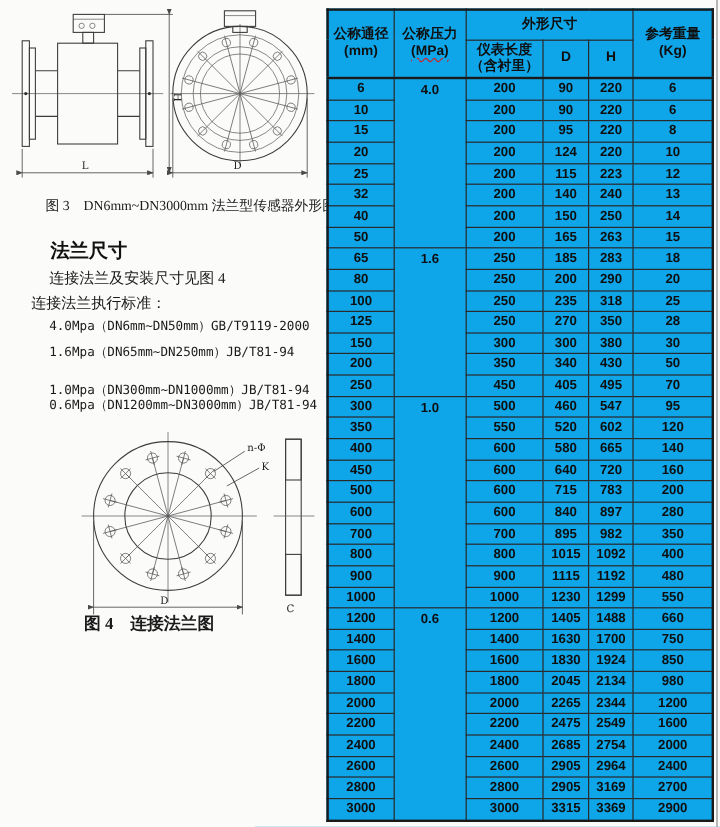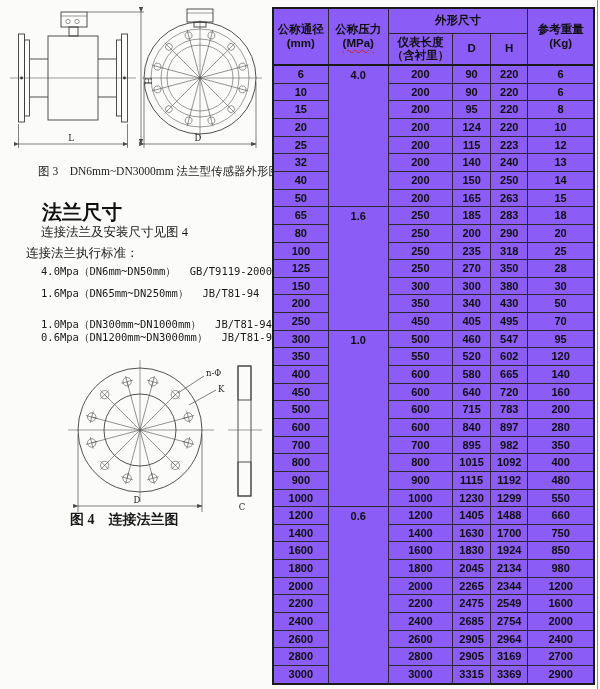--- a/index.html
+++ b/index.html
@@ -1,33 +1,33 @@
 <!DOCTYPE html>
 <html><head>
 <meta charset="utf-8">
 <style>
   html,body{margin:0;padding:0;}
   body{width:600px;height:689px;position:relative;background:#fbfbfa;overflow:hidden;
        font-family:"Liberation Sans",sans-serif;color:#141414;}
   .abs{position:absolute;}
   
   .fig-caption{font-family:"Liberation Serif",serif;font-size:11.5px;color:#1a1a1a;white-space:nowrap;}
-  .section-heading{font-family:"Liberation Sans",sans-serif;font-size:20px;font-weight:bold;color:#111;}
+  .section-heading{font-family:"Liberation Sans",sans-serif;font-size:16px;font-weight:bold;color:#111;}
   .body-line{font-family:"Liberation Serif",serif;font-size:12.5px;color:#1a1a1a;text-align:right;}
   .std-line{font-family:"DejaVu Sans Mono",monospace;font-size:10.5px;color:#1a1a1a;white-space:nowrap;}
-  .std-line .code{margin-left:14px;}
+  .std-line .code{}
   
   svg{display:block;}
   .ln{stroke:#3d3d3d;stroke-width:0.9;fill:none;}
   .thin{stroke:#5a5a5a;stroke-width:0.6;fill:none;}
   .dim{stroke:#4a4a4a;stroke-width:0.7;fill:none;}
   .svg-label{font-family:"DejaVu Serif",serif;font-size:8.5px;fill:#222;}
   
   .dims-table{position:absolute;left:272px;top:7px;width:323px;height:678px;
-      border-collapse:collapse;table-layout:fixed;background:#8b5cf6;
+      border-collapse:collapse;table-layout:fixed;background:#0ea5e9;
       border:2px solid #1a1a1a;font-weight:bold;color:#0f0f0f;}
   .dims-table td,.dims-table th{border:1px solid #2a2a2a;text-align:center;vertical-align:middle;
       padding:0;font-size:11px;line-height:1.15;overflow:hidden;}
   .dims-table thead th{font-size:11.5px;}
   .dims-table thead{border-bottom:2px solid #1a1a1a;}
   .unit{font-weight:bold;}
   .wavy{text-decoration:underline wavy #d21f1f;text-decoration-thickness:1px;text-underline-offset:2px;}
   .pressure-cell{vertical-align:top !important;padding-top:3px !important;margin-left:11px;}
   .edge-line{position:absolute;left:597px;top:0;width:1px;height:689px;background:#8a8a8a;}
 </style>

